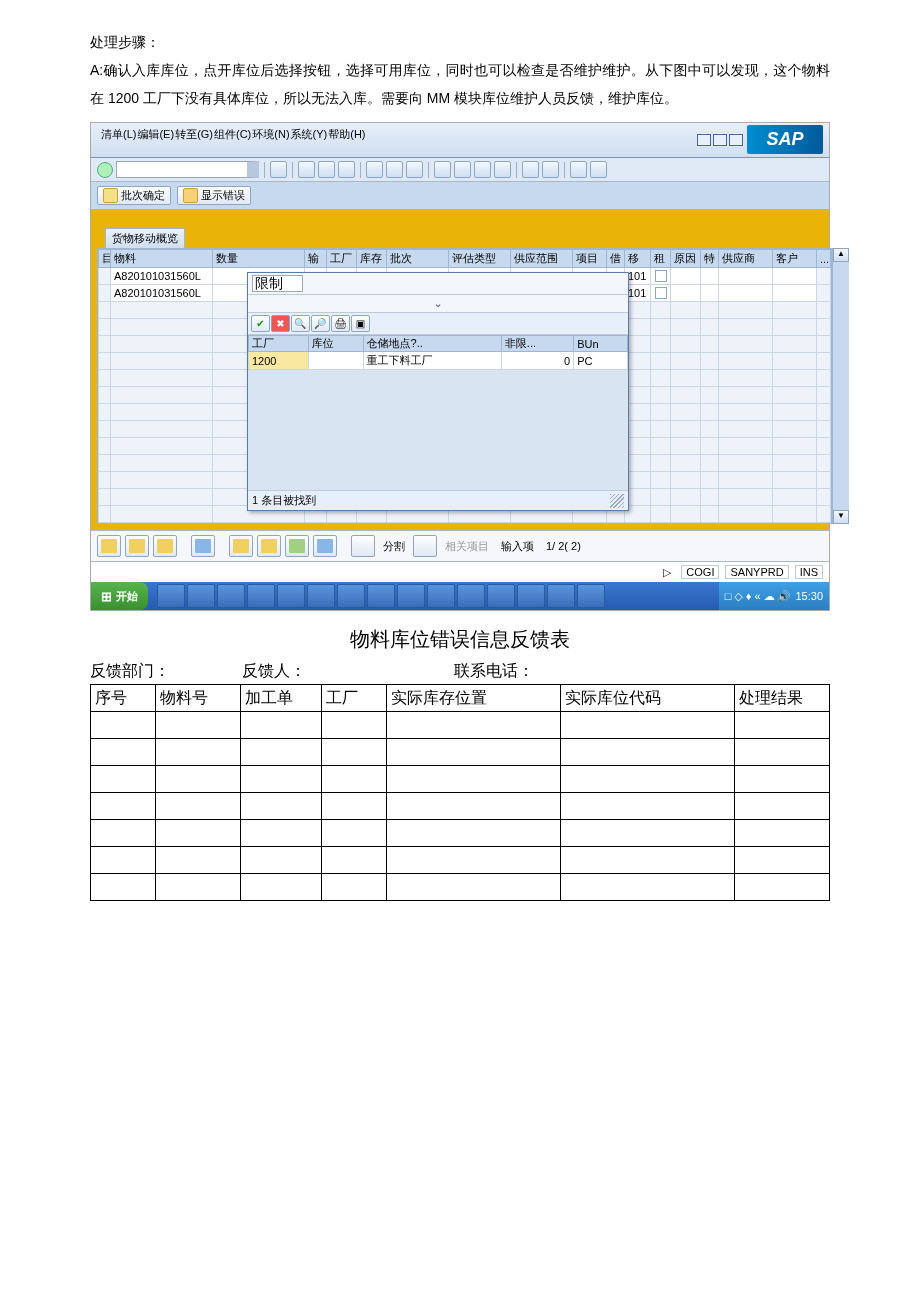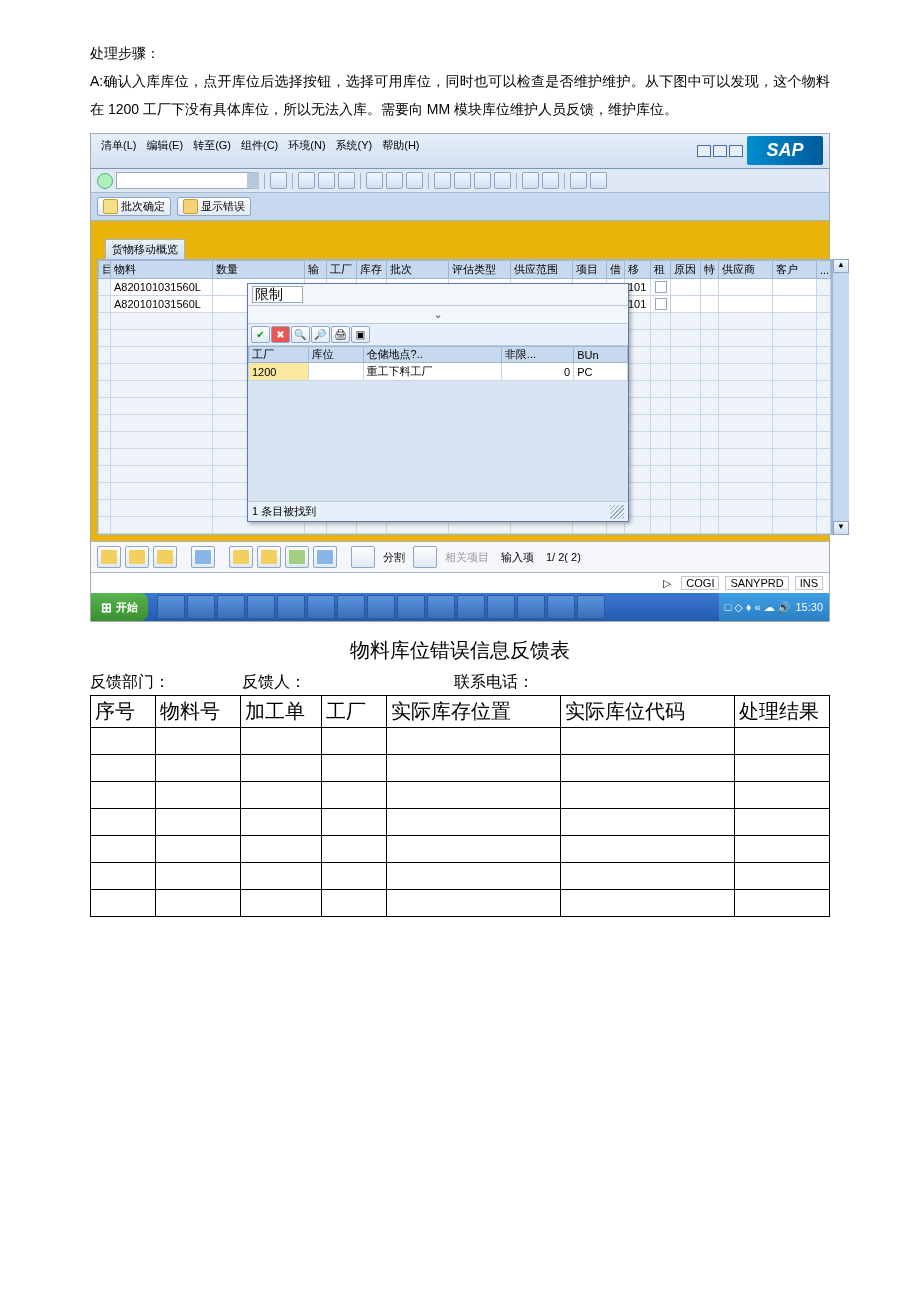--- a/index.html
+++ b/index.html
@@ -1,20 +1,20 @@
 <!DOCTYPE html>
 <html><head>
 <meta charset="utf-8">
 <style>
   body{margin:0;background:#fff;font-family:"Microsoft YaHei",SimSun,Arial,sans-serif;font-size:14px;color:#000;width:920px}
-  .doc{padding:39px 90px 50px 90px}
+  .doc{padding:28px 90px 50px 90px}
   .doc p{line-height:2;margin:0;text-align:justify}
   .sap{margin:10px 0 15px 0;border:1px solid #aaa;background:#fff;font-size:11px}
   .sap-topbar{display:flex;justify-content:space-between;align-items:flex-start;background:linear-gradient(#e7effa,#d0dff0);height:34px;border-bottom:1px solid #7a95b8}
-  .menu{display:flex;gap:10px;padding:4px 0 0 10px}
+  .menu{display:flex;gap:1px;padding:4px 0 0 10px}
   .menu span{cursor:default;white-space:nowrap}
   .logo{display:flex;align-items:center;gap:4px;padding:2px 6px 0 0}
   .logo .wins{display:flex;gap:2px}
   .logo .wrect{width:12px;height:10px;border:1px solid #4a6a99;background:#e7effa}
   .logo .sap{all:unset;background:linear-gradient(90deg,#008ed1,#005a9b);color:#fff;font-weight:bold;font-family:Arial;padding:4px 10px;border-radius:2px;font-style:italic;font-size:18px;min-width:56px;text-align:center}
   .toolbar{display:flex;align-items:center;gap:3px;padding:3px 6px;background:#dfe9f5;border-bottom:1px solid #a8b7cc}
   .toolbar .ok{width:14px;height:14px;border:1px solid #5a8;border-radius:50%;background:#aef1b8;position:relative}
   .toolbar .cmd{width:130px;height:15px;border:1px solid #9ab;background:#fff;border-right:12px solid #b7c7dd}
   .tool-ico{width:15px;height:15px;border:1px solid #8ea6c4;background:linear-gradient(#f3f8ff,#cedff2);border-radius:2px}
   .tool-sep{width:1px;height:16px;background:#9cb0cc;margin:0 2px}
@@ -58,21 +58,21 @@
   .sap-status{display:flex;justify-content:flex-end;align-items:center;gap:6px;padding:3px 6px;border-top:1px solid #a8b7cc;font-size:11px}
   .sap-status span{border:1px solid #c0c8d4;padding:0 4px}
   .taskbar{display:flex;align-items:center;height:28px;background:linear-gradient(#3b77d0,#245bb1);font-size:11px;color:#fff}
   .taskbar .start{background:linear-gradient(#57b44e,#3a8f2f);padding:0 10px;height:100%;display:flex;align-items:center;border-radius:0 8px 8px 0;font-weight:bold;gap:4px}
   .taskbar .tray{margin-left:auto;background:linear-gradient(#3fa0e6,#2c7dc1);padding:0 6px;height:100%;display:flex;align-items:center;gap:4px}
   .taskbar .tb{width:26px;height:22px;margin:0 1px;background:linear-gradient(#5a94dd,#3a6fb8);border:1px solid #2a5a9c;border-radius:2px}
   .form-title{text-align:center;font-size:20px;font-family:SimSun;margin:8px 0}
   .form-meta{display:flex;gap:12px;font-size:16px;font-family:SimSun}
   .form-meta span{flex:0 0 auto}
   .form-meta .m1{width:140px}.form-meta .m2{width:200px}.form-meta .m3{width:200px}
-  table.feedback{width:100%;border-collapse:collapse;font-size:20px;font-family:SimSun;margin-top:2px}
+  table.feedback{width:100%;border-collapse:collapse;font-size:16px;font-family:SimSun;margin-top:2px}
   table.feedback th,table.feedback td{border:1px solid #000;padding:2px 4px;text-align:left;font-weight:normal;height:22px}
 </style>
 </head>
 <body>
 
 <div class="doc">
   <p>处理步骤：</p>
   <p>A:确认入库库位，点开库位后选择按钮，选择可用库位，同时也可以检查是否维护维护。从下图中可以发现，这个物料在 1200 工厂下没有具体库位，所以无法入库。需要向 MM 模块库位维护人员反馈，维护库位。</p>
 
   <div class="sap">

